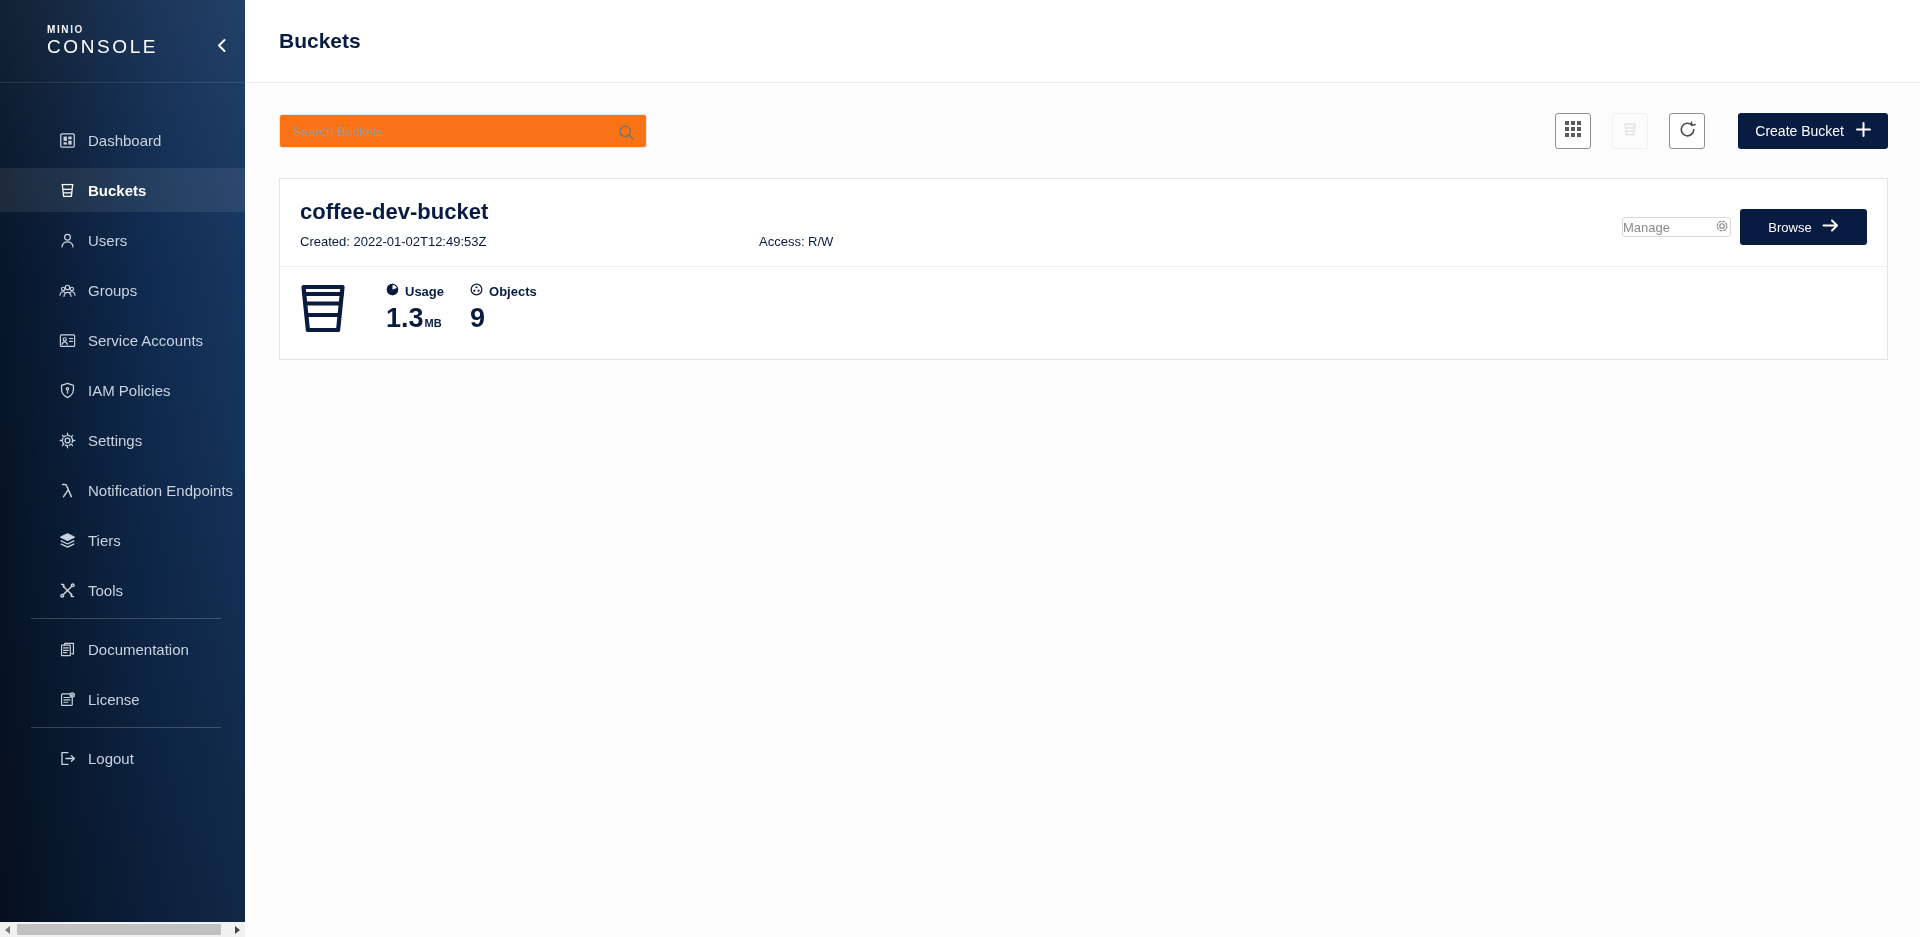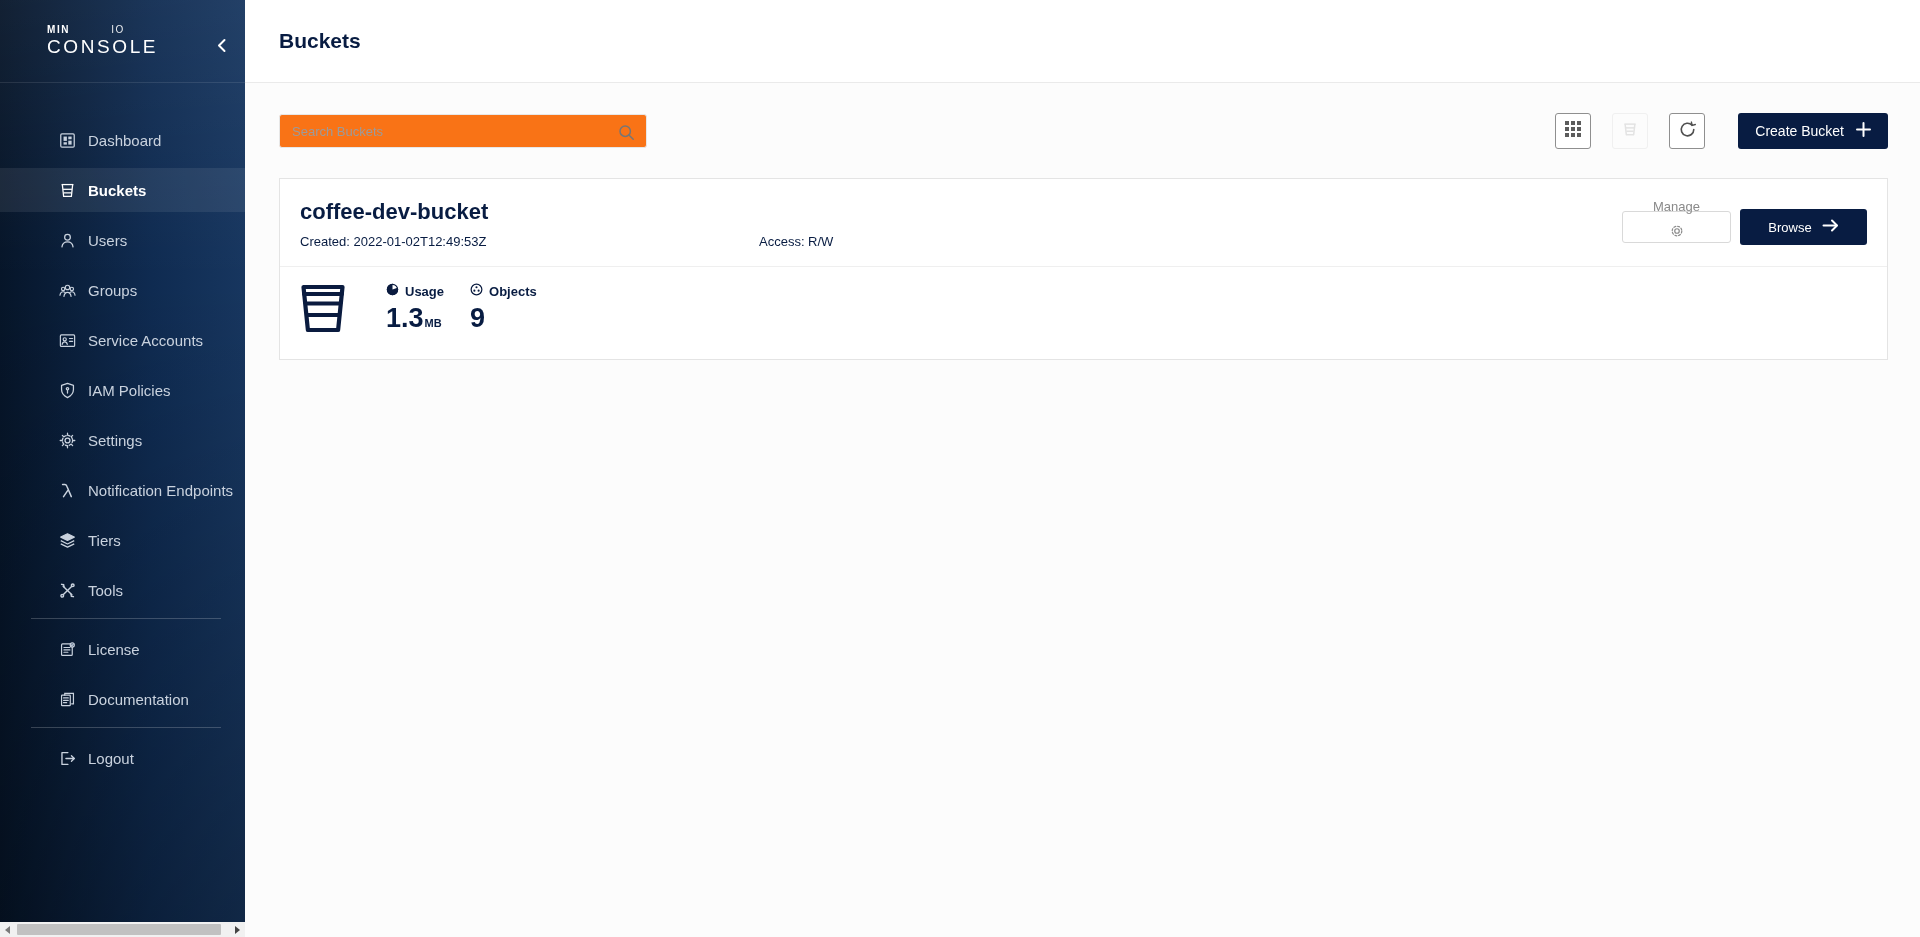--- a/index.html
+++ b/index.html
@@ -21,21 +21,21 @@
   }
   .logo-row {
     height: 83px;
     display: flex; align-items: center;
     padding-left: 47px; padding-right: 16px;
     border-bottom: 1px solid rgba(255,255,255,0.10);
     position: relative;
   }
   .logo-line1 { font-size: 10px; letter-spacing: 1.6px; color: #ffffff; }
   .logo-line1 .b { font-weight: 800; }
-  .logo-line1 .l { font-weight: 400; opacity: 0.9; margin-left: 41px; }
+  .logo-line1 .l { font-weight: 700; opacity: 0.9; }
   .logo-line2 { font-size: 19px; font-weight: 300; letter-spacing: 2.6px; color: #ffffff; margin-top: 1px; }
   .collapse-btn {
     position: absolute; right: 16px; top: 37px;
     width: 16px; height: 16px; cursor: pointer;
     display: flex; align-items: center; justify-content: center;
   }
 
   .nav { padding-top: 35px; }
   .nav-item {
     height: 44px; margin-bottom: 6px;
@@ -105,23 +105,23 @@
   }
 
   
   .bucket-card { background: #ffffff; border: 1px solid #e4e4e4; border-radius: 0; }
   .card-top { display: flex; justify-content: space-between; align-items: flex-start; padding: 20px 20px 17px 20px; }
   .bucket-name { font-size: 22px; font-weight: 600; color: #081c42; cursor: pointer; }
   .bucket-meta { display: flex; margin-top: 9px; font-size: 13px; color: #081c42; }
   .bucket-created { width: 459px; }
   .card-actions { display: flex; align-items: center; gap: 9px; margin-top: 10px; }
   .manage-btn {
-    height: 32px; width: 109px; background: #ffffff; border: 1px solid #d9d9d9; border-radius: 3px;
+    height: 20px; width: 109px; background: #ffffff; border: 1px solid #d9d9d9; border-radius: 3px;
     color: #8a8a8a; font-size: 13px; font-family: "Liberation Sans", sans-serif;
-    display: flex; align-items: center; justify-content: flex-end; gap: 9px; cursor: pointer; flex-direction: column;
+    display: flex; align-items: center; justify-content: space-between; gap: 9px; cursor: pointer;
   }
   .browse-btn {
     height: 36px; width: 127px; background: #081c42; border: none; border-radius: 3px;
     color: #ffffff; font-size: 13px; font-family: "Liberation Sans", sans-serif;
     display: flex; align-items: center; justify-content: center; gap: 10px; cursor: pointer;
   }
   .card-divider { border-top: 1px solid #efefef; }
   .card-bottom { display: flex; align-items: flex-start; padding: 16px 20px 22px 20px; }
   .big-bucket { margin-right: 40px; }
   .metric { margin-right: 26px; }
@@ -264,38 +264,38 @@
           </svg>
       </span>
       <span class="lbl">Tools</span>
     </div>
 
     <div class="nav-divider"></div>
 
     <div class="nav-item">
       <span class="nicon">
         <svg viewBox="0 0 24 24" fill="none" stroke="#c9d2de" stroke-width="1.5" stroke-linecap="round">
+            <path d="M8.5 6.5V4.2h11v13.3h-2.3"></path>
+            <rect x="4.5" y="6.5" width="11" height="13.3" rx="0.8"></rect>
+            <path d="M7 10h6M7 13h6M7 16h4"></path>
+          </svg>
+      </span>
+      <span class="lbl">Documentation</span>
+    </div>
+
+    <div class="nav-item">
+      <span class="nicon">
+        <svg viewBox="0 0 24 24" fill="none" stroke="#c9d2de" stroke-width="1.5" stroke-linecap="round">
             <rect x="4.5" y="5" width="13.5" height="14.5" rx="1.2"></rect>
             <path d="M7.5 9.5h7.5M7.5 12.5h7.5M7.5 15.5h5"></path>
             <circle cx="18" cy="6.3" r="2.6" fill="#0f2b51"></circle>
             <path d="M16.9 6.3l.8.8 1.4-1.6"></path>
           </svg>
       </span>
       <span class="lbl">License</span>
-    </div>
-
-    <div class="nav-item">
-      <span class="nicon">
-        <svg viewBox="0 0 24 24" fill="none" stroke="#c9d2de" stroke-width="1.5" stroke-linecap="round">
-            <path d="M8.5 6.5V4.2h11v13.3h-2.3"></path>
-            <rect x="4.5" y="6.5" width="11" height="13.3" rx="0.8"></rect>
-            <path d="M7 10h6M7 13h6M7 16h4"></path>
-          </svg>
-      </span>
-      <span class="lbl">Documentation</span>
     </div>
 
     <div class="nav-divider"></div>
 
     <div class="nav-item">
       <span class="nicon">
         <svg viewBox="0 0 24 24" fill="none" stroke="#c9d2de" stroke-width="1.7" stroke-linecap="round" stroke-linejoin="round">
             <path d="M12.5 4.5H5v15h7.5"></path>
             <path d="M10 12h10.5"></path>
             <path d="M17 8.5l3.5 3.5-3.5 3.5"></path>

